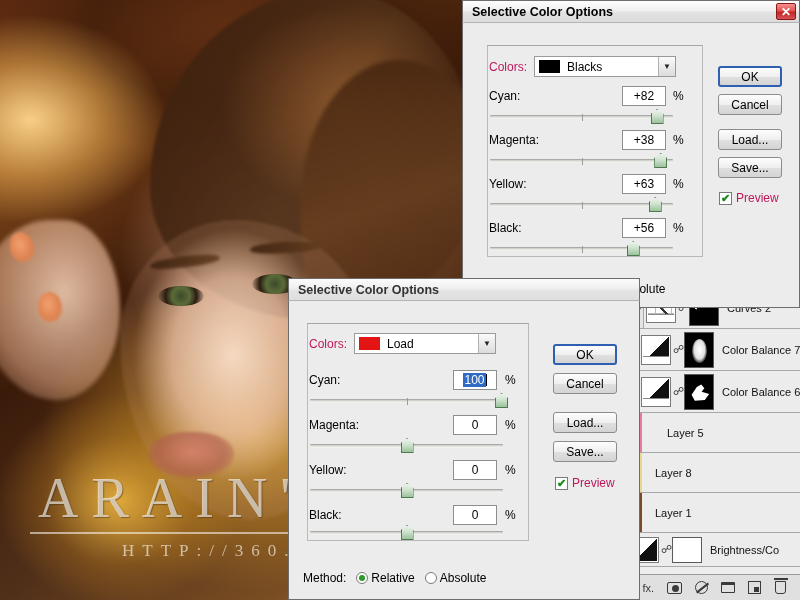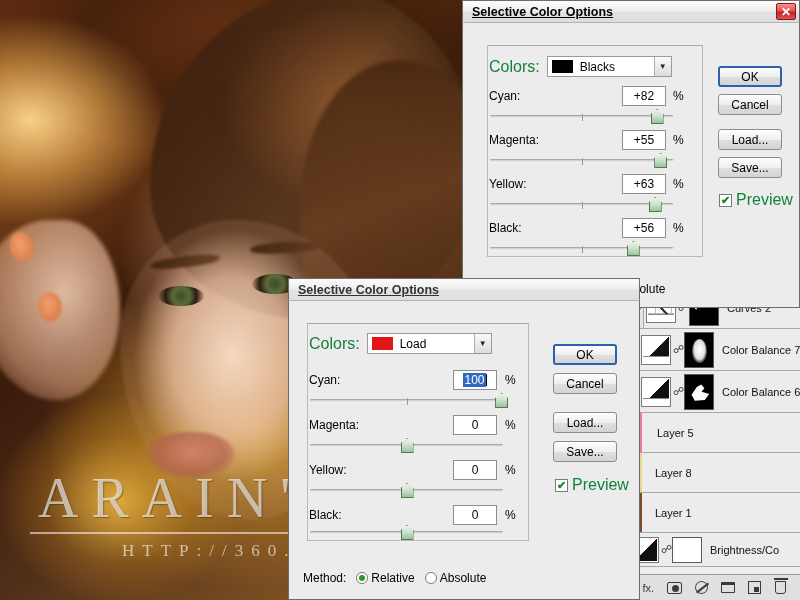--- a/index.html
+++ b/index.html
@@ -276,21 +276,21 @@
     border-bottom: none;
   }
   .dlg-title.active {
     background: linear-gradient(to bottom, #fdfdfd 0%, #f0f0f0 45%, #e2e2e2 55%, #dcdcdc 100%);
     color: #000;
   }
   .dlg-title.inactive {
     background: linear-gradient(to bottom, #fbfbfb 0%, #efefef 45%, #e4e4e4 55%, #dedede 100%);
     color: #333;
   }
-  .dlg-title-text { flex: 1; text-decoration: underline; }
+  .dlg-title-text { flex: 1; }
   .close-btn {
     width: 20px; height: 17px;
     background: linear-gradient(to bottom, #f59090 0%, #e25454 45%, #c02626 55%, #d85252 100%);
     border: 1px solid #8a1818;
     border-radius: 2px;
     display: flex; align-items: center; justify-content: center;
     color: #fff; font-size: 12px; font-weight: bold;
     line-height: 1;
     cursor: pointer;
   }
@@ -303,24 +303,24 @@
   }
   .fieldset {
     position: absolute;
     border: 1px solid #b9b9b9;
     border-top-color: #a7a7a7;
   }
   .row-colors {
     display: flex; align-items: center;
     position: absolute; left: 14px; top: 10px;
   }
-  .lbl { font-size: 16px; color: #15803d; }
+  .lbl { font-size: 12px; color: #be185d; }
   .combo {
     position: relative;
-    width: 125px; height: 21px;
+    width: 142px; height: 21px;
     background: #fff;
     border: 1px solid #9a9a9a;
     display: flex; align-items: center;
     margin-left: 7px;
     cursor: pointer;
   }
   .swatch { width: 21px; height: 13px; margin: 0 7px 0 4px; flex: none; border: none; }
   .combo-text { font-size: 12px; color: #000; flex: 1; }
   .combo-arrow {
     width: 17px; height: 19px;
@@ -479,21 +479,21 @@
             <div class="adj-half"></div>
             <div class="adj-strip"></div>
           </div>
         <div class="layer-link">☍</div>
         <div class="layer-mask mask-c"></div>
         <div class="layer-name">Color Balance 6</div>
       </div>
 
       <div class="layer-row short">
         <div class="layer-color" style="background:#e87b9a"></div>
-        <div class="layer-name" style="margin-left:10px">Layer 5</div>
+        <div class="layer-name" style="margin-left:20px">Layer 5</div>
       </div>
 
       <div class="layer-row short">
         <div class="layer-color" style="background:#e8d98a"></div>
         <div class="layer-name" style="margin-left:8px">Layer 8</div>
       </div>
 
       <div class="layer-row short">
         <div class="layer-color" style="background:#7a4a2a"></div>
         <div class="layer-name" style="margin-left:8px">Layer 1</div>
@@ -553,21 +553,21 @@
       <div class="num-box" style="left:159px; top:63px;">+82</div>
       <span class="pct" style="left:210px; top:66px;">%</span>
       <div class="track" style="left:27px; top:92px; width:183px;">
         <div class="track-mid" style="left:50%"></div>
         <div class="thumb" style="left:91%">
             <div class="thumb-in"></div>
           </div>
       </div>
 
       <span class="slider-label" style="left:26px; top:110px;">Magenta:</span>
-      <div class="num-box" style="left:159px; top:107px;">+55</div>
+      <div class="num-box" style="left:159px; top:107px;">+38</div>
       <span class="pct" style="left:210px; top:110px;">%</span>
       <div class="track" style="left:27px; top:136px; width:183px;">
         <div class="track-mid" style="left:50%"></div>
         <div class="thumb" style="left:93%">
             <div class="thumb-in"></div>
           </div>
       </div>
 
       <span class="slider-label" style="left:26px; top:154px;">Yellow:</span>
       <div class="num-box" style="left:159px; top:151px;">+63</div>

